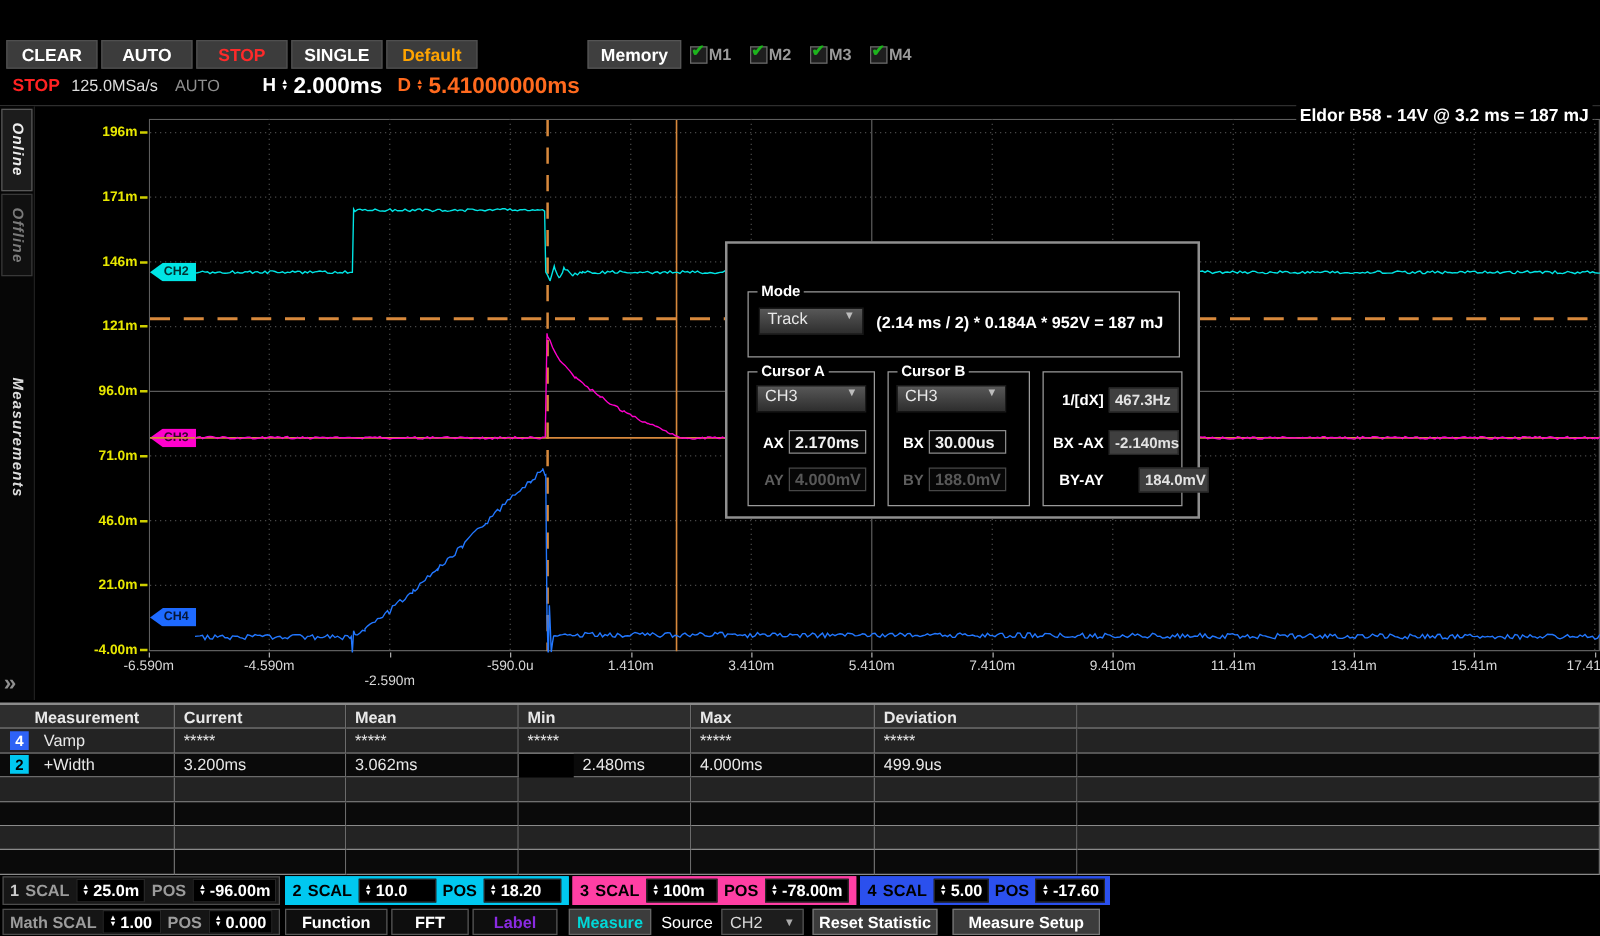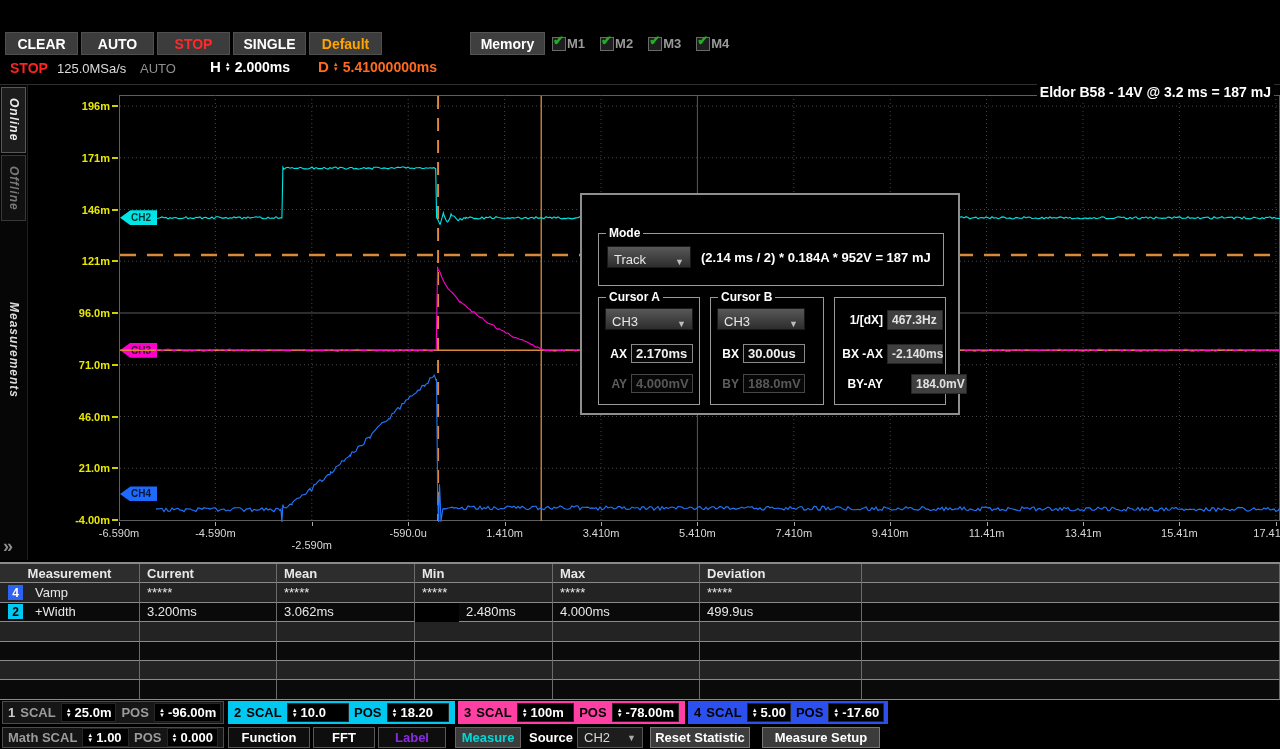--- a/index.html
+++ b/index.html
@@ -17,21 +17,21 @@
   .chk{display:flex;align-items:center;color:#9a9a9a;font-weight:bold;font-size:13px;}
   .chkbox{width:12px;height:12px;background:#1e1e1e;border:1px solid #6a6a6a;position:relative;margin-right:1px;}
   .tick{position:absolute;left:0px;top:-5px;color:#1db31d;font-size:13px;font-weight:bold;}
   #row2{position:absolute;left:0;top:58px;width:1280px;height:22px;}
   #acq{position:absolute;left:10px;top:2px;color:#ff2222;font-weight:bold;font-size:14px;}
   #rate{position:absolute;left:57px;top:3px;color:#dcdcdc;font-size:13px;}
   #trig{position:absolute;left:140px;top:3px;color:#8f8f8f;font-size:13px;}
   #hgrp{position:absolute;left:210px;top:0;display:flex;align-items:center;gap:4px;}
   #dgrp{position:absolute;left:318px;top:0;display:flex;align-items:center;gap:4px;}
   .hletter{font-size:15px;font-weight:bold;}
-  .hval{font-size:14px;font-weight:bold;}
+  .hval{font-size:18px;font-weight:bold;}
   .spin{display:flex;flex-direction:column;font-size:6px;line-height:5px;cursor:default;}
   #topline{position:absolute;left:0;top:84px;width:1280px;height:1px;background:#2e2e2e;}
 
   
   #sidebar{position:absolute;left:0;top:85px;width:28px;height:475px;background:#060606;border-right:1px solid #1f1f1f;box-sizing:border-box;}
   .vtab{position:absolute;left:1px;width:25px;writing-mode:vertical-rl;text-orientation:mixed;text-align:center;
         font-style:italic;font-weight:bold;font-size:12px;letter-spacing:1px;box-sizing:border-box;}
   #tab-online{top:2px;height:66px;line-height:23px;background:#1c1c1c;border:1px solid #585858;color:#ededed;}
   #tab-offline{top:70px;height:66px;line-height:23px;background:#101010;border:1px solid #383838;color:#7a7a7a;}
   #tab-measure{top:180px;height:170px;line-height:25px;color:#dcdcdc;}
@@ -54,21 +54,21 @@
   .dlg-title{height:26px;border-bottom:2px solid #6f6f6f;display:flex;align-items:center;justify-content:space-between;padding:0 10px;}
   .dlg-title-text{color:#ffe000;font-weight:bold;font-size:15px;}
   .dlg-close{color:#fff;font-size:20px;font-weight:bold;line-height:20px;cursor:default;}
   .fs{position:absolute;border:1px solid #9a9a9a;box-sizing:border-box;}
   .legend{position:absolute;top:-8px;left:7px;background:#000;padding:0 3px;color:#fff;font-weight:bold;font-size:12px;white-space:nowrap;}
   #fs-mode{left:16px;top:38px;width:346px;height:53px;}
   #fs-a{left:16px;top:102px;width:102px;height:108px;}
   #fs-b{left:128px;top:102px;width:114px;height:108px;}
   #fs-r{left:252px;top:102px;width:112px;height:108px;}
   .dd{position:absolute;height:22px;background:linear-gradient(#585858,#2d2d2d);border:1px solid #191919;
-      display:flex;align-items:flex-end;justify-content:space-between;padding:0 6px;color:#e8e8e8;font-size:13px;box-sizing:border-box;}
+      display:flex;align-items:flex-start;justify-content:space-between;padding:0 6px;color:#e8e8e8;font-size:13px;box-sizing:border-box;}
   .dd .arr{font-size:9px;color:#bdbdbd;}
   #dd-mode{left:8px;top:12px;width:84px;}
   #fs-a .dd,#fs-b .dd{left:6px;top:10px;width:88px;}
   #formula{position:absolute;left:102px;top:16px;font-size:13px;font-weight:bold;color:#fff;white-space:nowrap;}
   .frow{position:absolute;display:flex;align-items:center;gap:4px;}
   .flbl{font-size:12px;font-weight:bold;color:#fff;width:22px;text-align:right;white-space:nowrap;}
   .fval{width:62px;height:19px;border:1px solid #8a8a8a;background:#070707;color:#f0f0f0;
         font-size:13px;font-weight:bold;display:flex;align-items:center;padding-left:4px;box-sizing:border-box;}
   .dim .flbl{color:#5e5e5e;}
   .dim .fval{border-color:#474747;color:#585858;}
@@ -90,21 +90,21 @@
   
   .cgrp{position:absolute;top:701px;height:23px;display:flex;align-items:center;gap:5px;padding:0 5px;box-sizing:border-box;}
   .cgrp .num,.cgrp .lbl{font-size:13px;font-weight:bold;white-space:nowrap;}
   .cfield{height:17px;background:#000;border:1px solid #262626;display:flex;align-items:center;gap:3px;
       padding:0 4px;flex:1;color:#fff;font-size:13px;font-weight:bold;}
   #mathgrp{position:absolute;top:727px;left:2px;width:222px;height:21px;background:#151515;border:1px solid #4c4c4c;
       display:flex;align-items:center;gap:5px;padding:0 5px;box-sizing:border-box;}
   #mathgrp .lbl{color:#9c9c9c;font-size:13px;font-weight:bold;white-space:nowrap;}
   .bbtn{position:absolute;top:727px;height:21px;background:#0e0e0e;border:1px solid #585858;color:#fff;
       font-weight:bold;font-size:13px;display:flex;align-items:center;justify-content:center;box-sizing:border-box;cursor:default;}
-  #src-label{position:absolute;left:529px;top:730px;font-weight:bold;font-size:13px;}
+  #src-label{position:absolute;left:529px;top:730px;font-weight:normal;font-size:13px;}
   #src-dd{position:absolute;left:577px;top:727px;width:66px;height:21px;background:#1d1d1d;border:1px solid #555;
       display:flex;align-items:center;justify-content:space-between;padding:0 6px;color:#d8d8d8;font-size:13px;box-sizing:border-box;}
 </style>
 </head>
 <body>
 
 <div id="app">
 
   <div id="row1">
       <div class="tbtn" style="color: rgb(255, 255, 255);">CLEAR</div>

